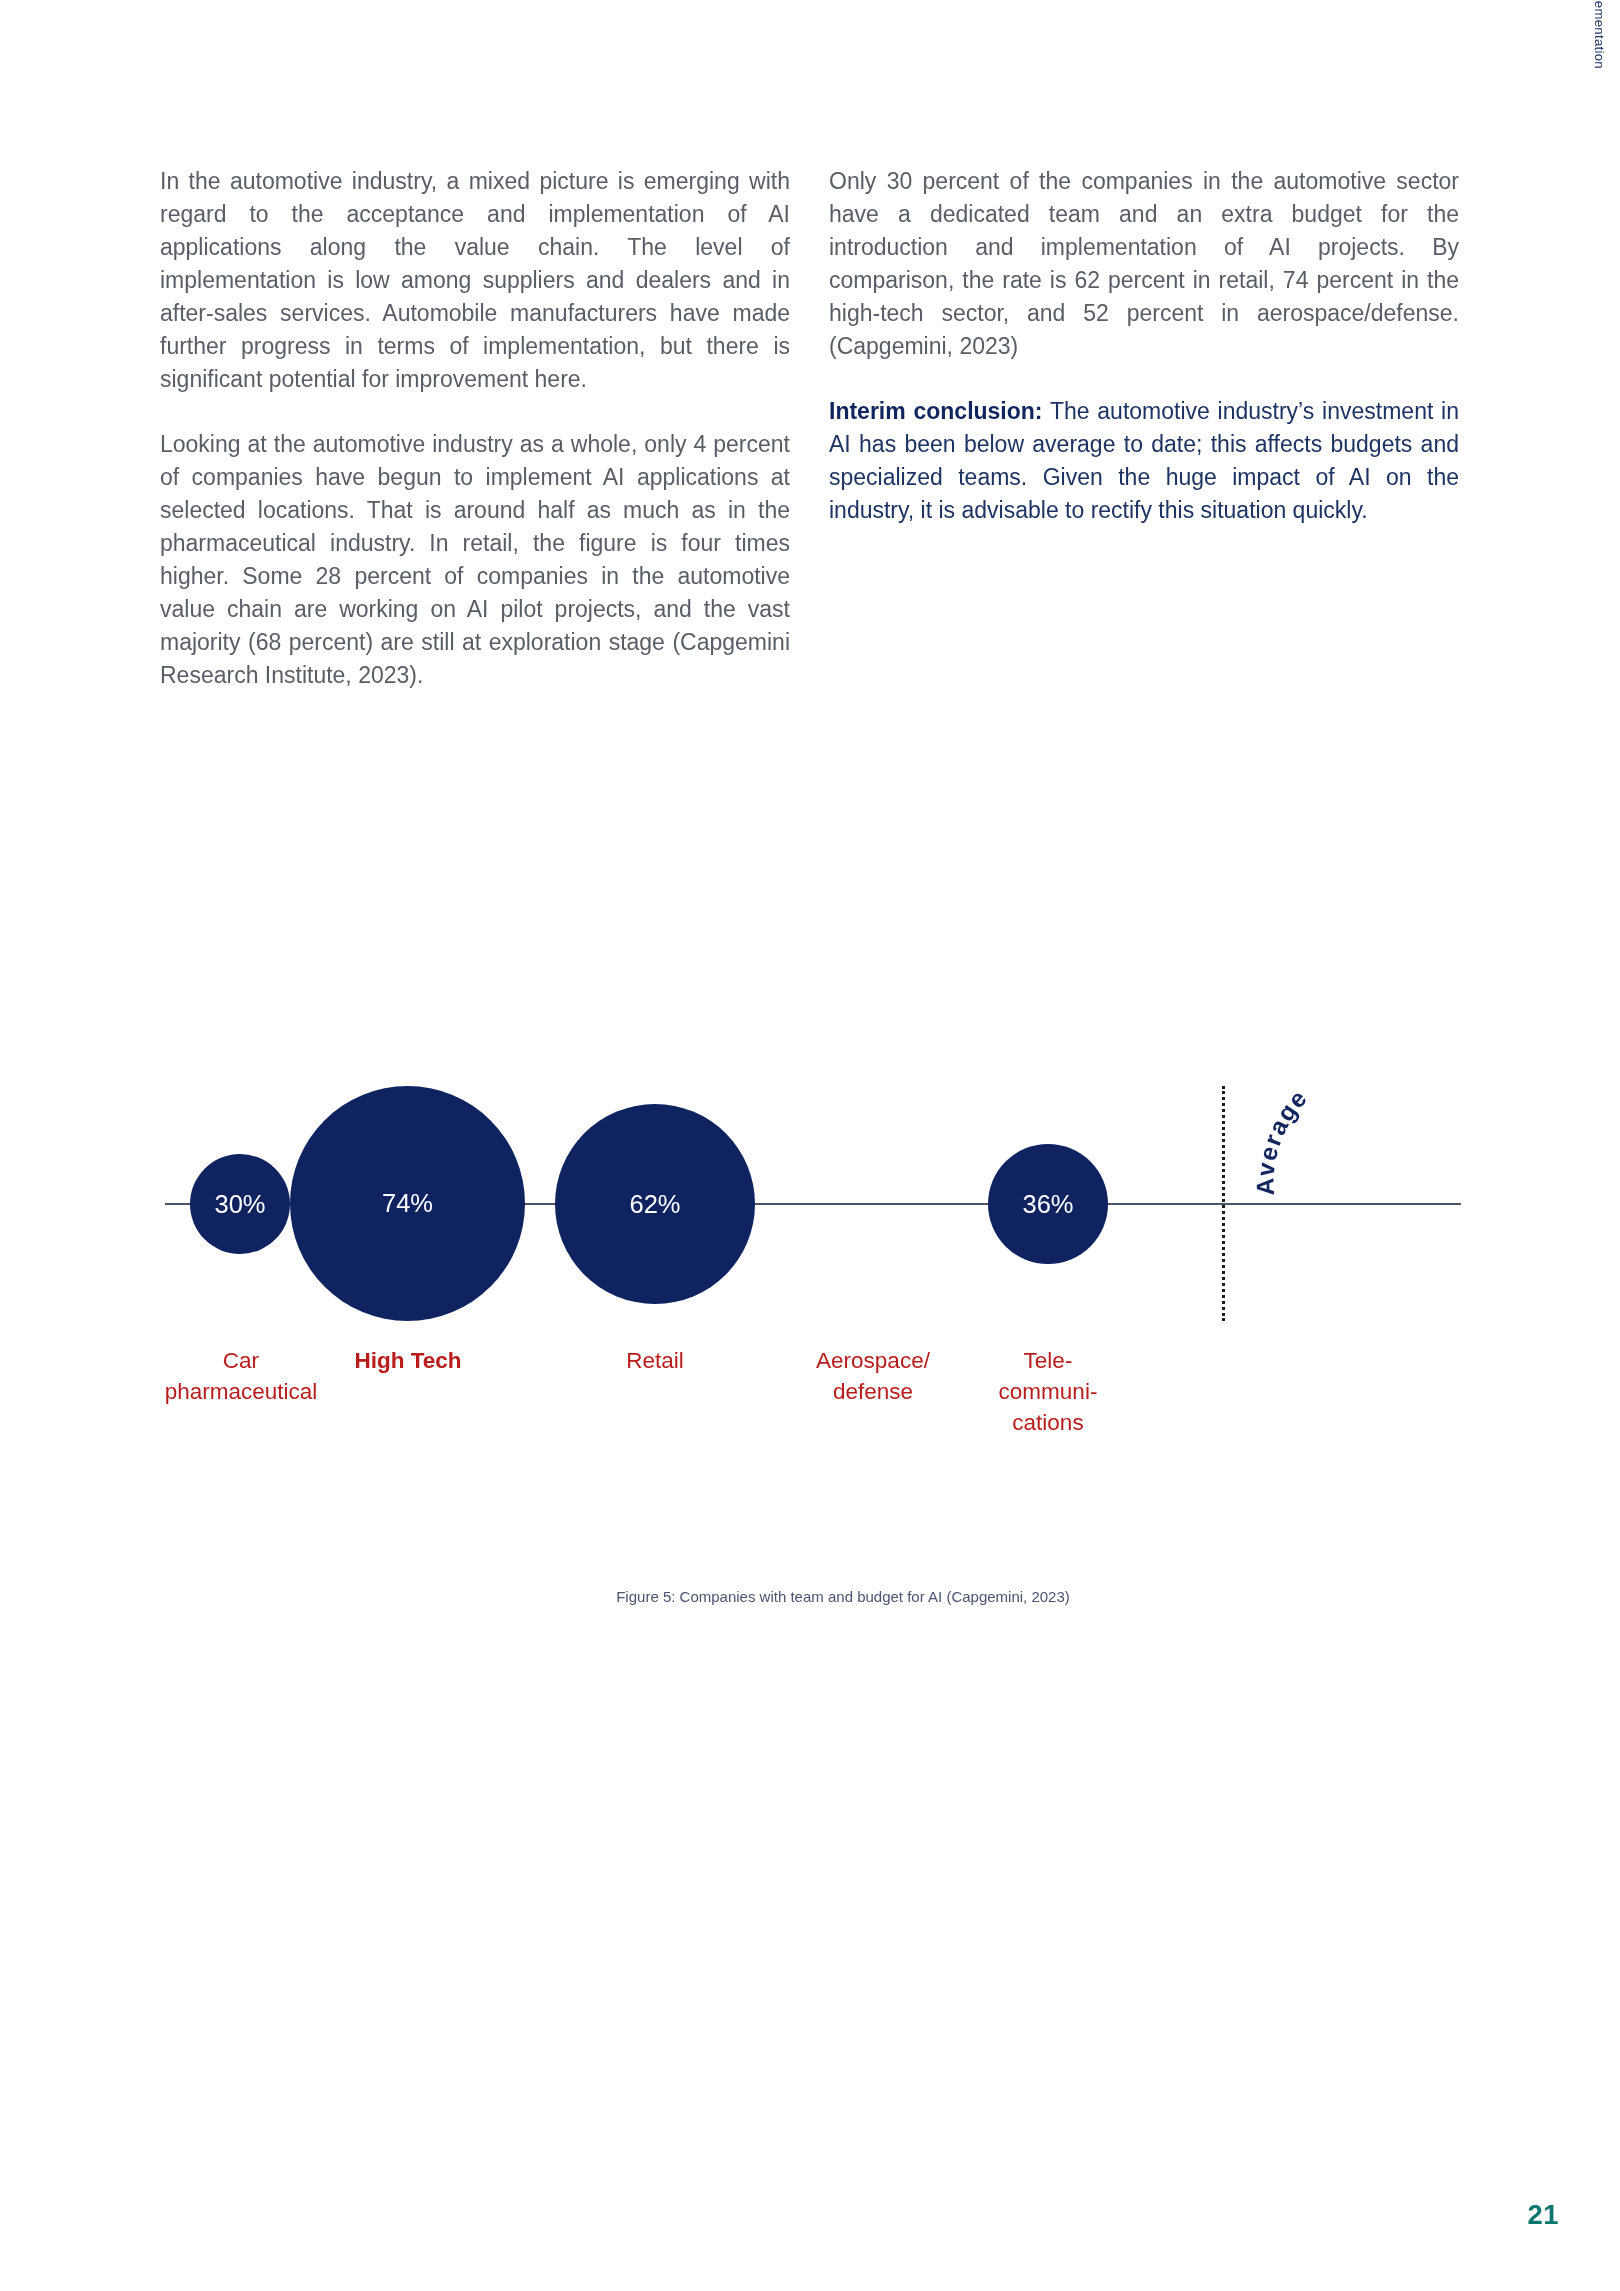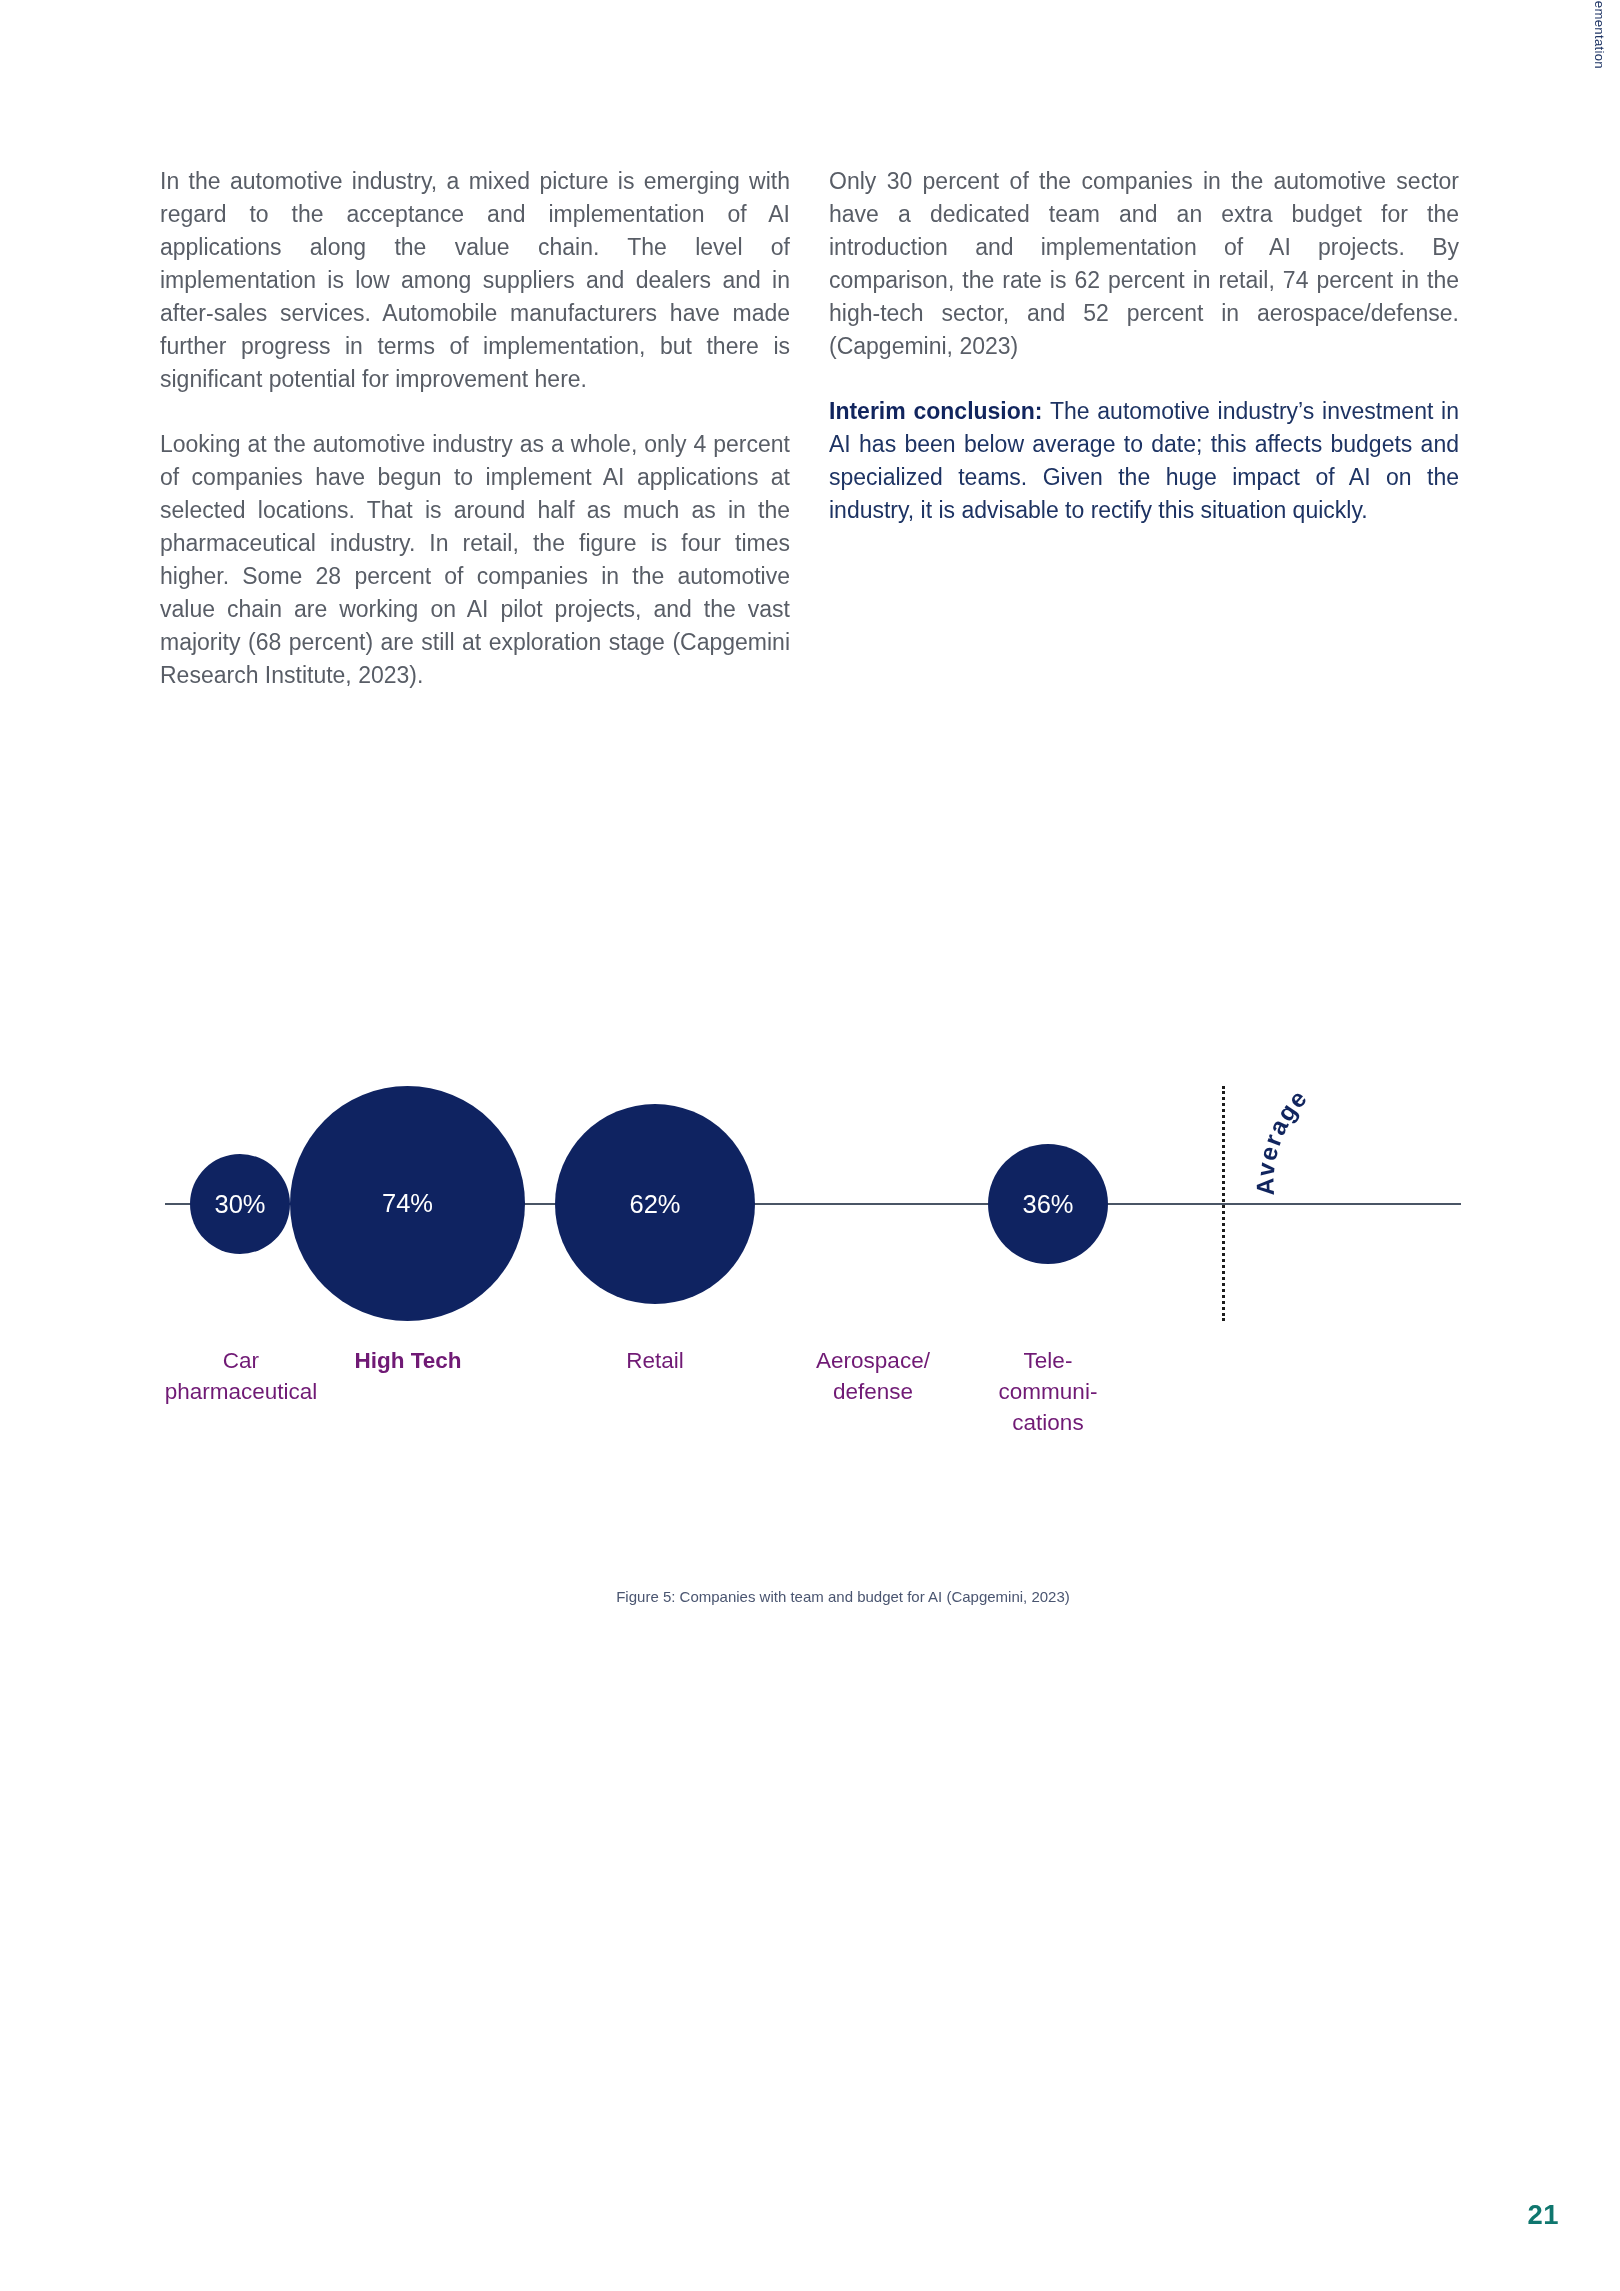--- a/index.html
+++ b/index.html
@@ -117,21 +117,21 @@
   .bubble.navy { background: #0f2361; }
   .bubble.accent {
     background: radial-gradient(circle at 38% 30%, #2aa3de 0%, #1b8fd0 55%, #0f80c4 100%);
   }
 
   .cat-label {
     position: absolute;
     text-align: center;
     font-size: 22.5px;
     line-height: 31px;
-    color: #701a75;
+    color: #b91c1c;
     font-family: "Liberation Sans", sans-serif;
   }
 
   .avg-arc {
     position: absolute;
     left: 1106px;
     top: 94px;
     width: 216px;
     height: 216px;
     overflow: visible;

